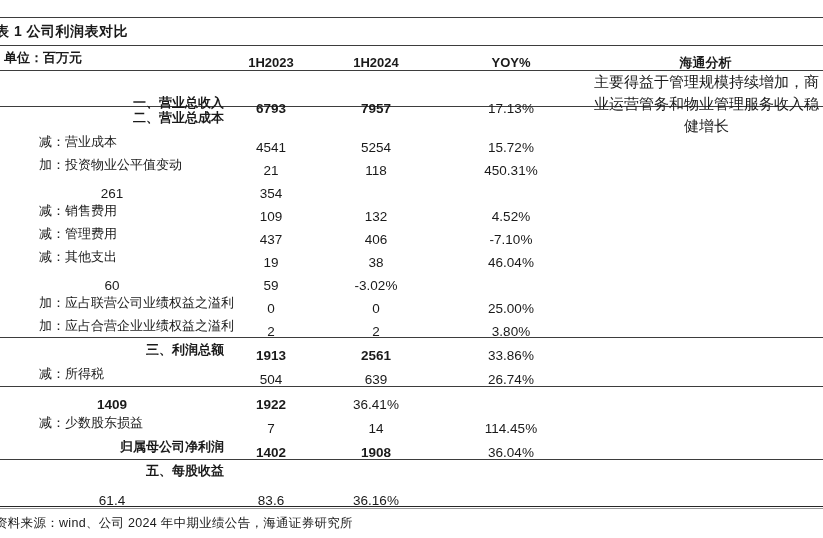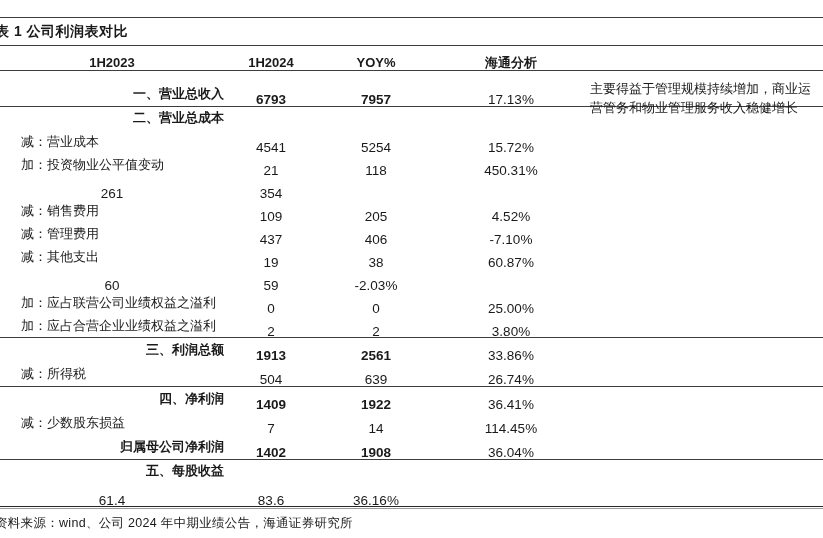--- a/index.html
+++ b/index.html
@@ -22,44 +22,44 @@
   }
   .hdr{height:24px;font-weight:bold;}
   .hdr .cell{font-size:13px;}
   .row{height:23px;}
   .row.tall{height:35px;}
   .row.mid{height:24px;}
   .cell{font-size:13px;line-height:1.15;}
   .label{text-align:left;padding-left:4px;white-space:nowrap;}
   .num{text-align:center;font-size:13.5px;margin-top:10px;}
   .note{
-    text-align:left;font-size:13px;line-height:1.45;
+    text-align:center;font-size:15px;line-height:1.45;
     padding-left:2px;
-    margin-top:9px;
-  }
-  .sub .label{padding-left:21px;}
+  }
+  .sub .label{padding-left:39px;}
   .sub2 .label{}
   .sub3 .label{padding-left:54px;}
   .section .label{font-weight:bold;text-align:right;}
   .bold-vals .num{font-weight:bold;}
   .footer{
     margin-top:6px;margin-left:-5px;font-size:12.5px;
     display:flex;align-items:center;letter-spacing:0.3px;
   }
 </style>
 </head>
 <body>
 
 <div class="rule rule-top"></div>
 
 <div class="caption">表 1 公司利润表对比</div>
 
 <div class="rule"></div>
 
 <div class="grid hdr">
+  <div class="cell label">单位：百万元</div>
   <div class="cell num">1H2023</div>
   <div class="cell num">1H2024</div>
   <div class="cell num">YOY%</div>
   <div class="cell num">海通分析</div>
 </div>
 
 <div class="rule"></div>
 
 <div class="grid row tall section bold-vals">
   <div class="cell label">一、营业总收入</div>
@@ -97,45 +97,45 @@
 
 <div class="grid row sub">
   <div class="cell num">261</div>
   <div class="cell num">354</div>
   <div class="cell note"></div>
 </div>
 
 <div class="grid row sub">
   <div class="cell label">减：销售费用</div>
   <div class="cell num">109</div>
-  <div class="cell num">205</div>
+  <div class="cell num">132</div>
   <div class="cell num">4.52%</div>
   <div class="cell note"></div>
 </div>
 
 <div class="grid row sub">
   <div class="cell label">减：管理费用</div>
   <div class="cell num">437</div>
   <div class="cell num">406</div>
   <div class="cell num">-7.10%</div>
   <div class="cell note"></div>
 </div>
 
 <div class="grid row sub">
   <div class="cell label">减：其他支出</div>
   <div class="cell num">19</div>
   <div class="cell num">38</div>
-  <div class="cell num">60.87%</div>
+  <div class="cell num">46.04%</div>
   <div class="cell note"></div>
 </div>
 
 <div class="grid row sub">
   <div class="cell num">60</div>
   <div class="cell num">59</div>
-  <div class="cell num">-2.03%</div>
+  <div class="cell num">-3.02%</div>
   <div class="cell note"></div>
 </div>
 
 <div class="grid row sub">
   <div class="cell label">加：应占联营公司业绩权益之溢利</div>
   <div class="cell num">0</div>
   <div class="cell num">0</div>
   <div class="cell num">25.00%</div>
   <div class="cell note"></div>
 </div>
@@ -162,21 +162,20 @@
   <div class="cell label">减：所得税</div>
   <div class="cell num">504</div>
   <div class="cell num">639</div>
   <div class="cell num">26.74%</div>
   <div class="cell note"></div>
 </div>
 
 <div class="rule"></div>
 
 <div class="grid row mid section bold-vals">
-  <div class="cell label">四、净利润</div>
   <div class="cell num">1409</div>
   <div class="cell num">1922</div>
   <div class="cell num" style="font-weight:normal">36.41%</div>
   <div class="cell note"></div>
 </div>
 
 <div class="grid row mid sub">
   <div class="cell label">减：少数股东损益</div>
   <div class="cell num">7</div>
   <div class="cell num">14</div>

